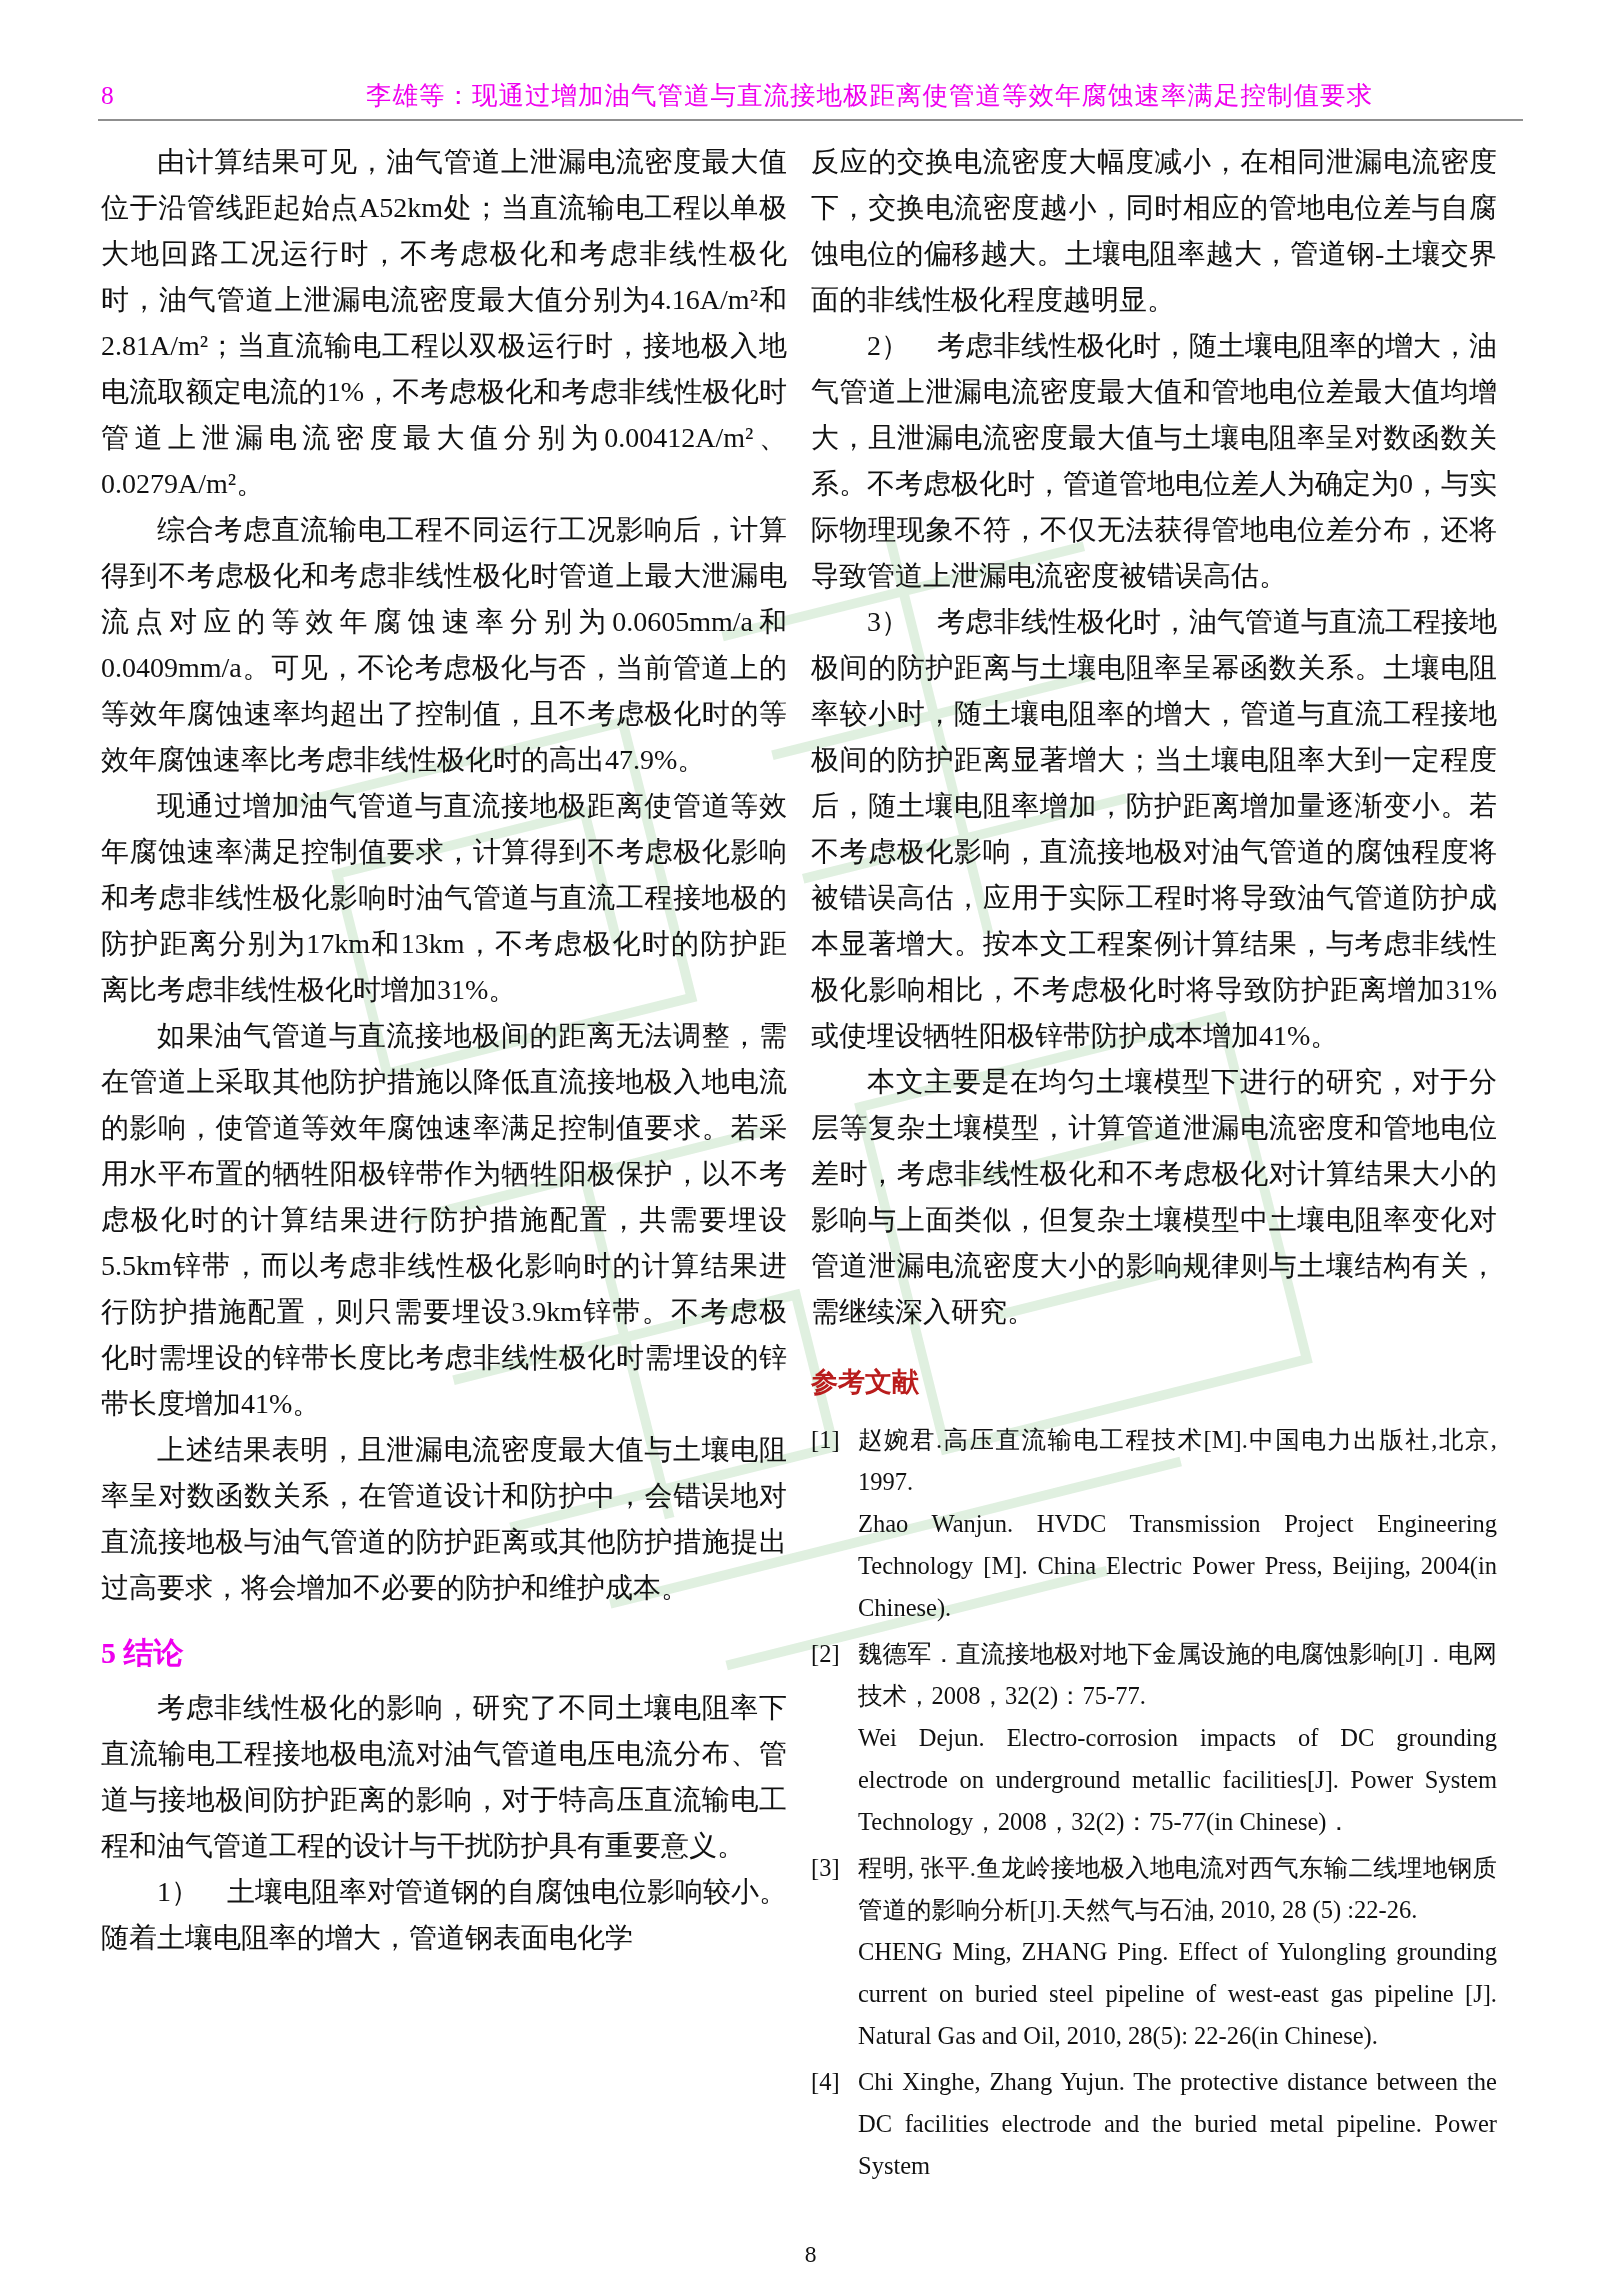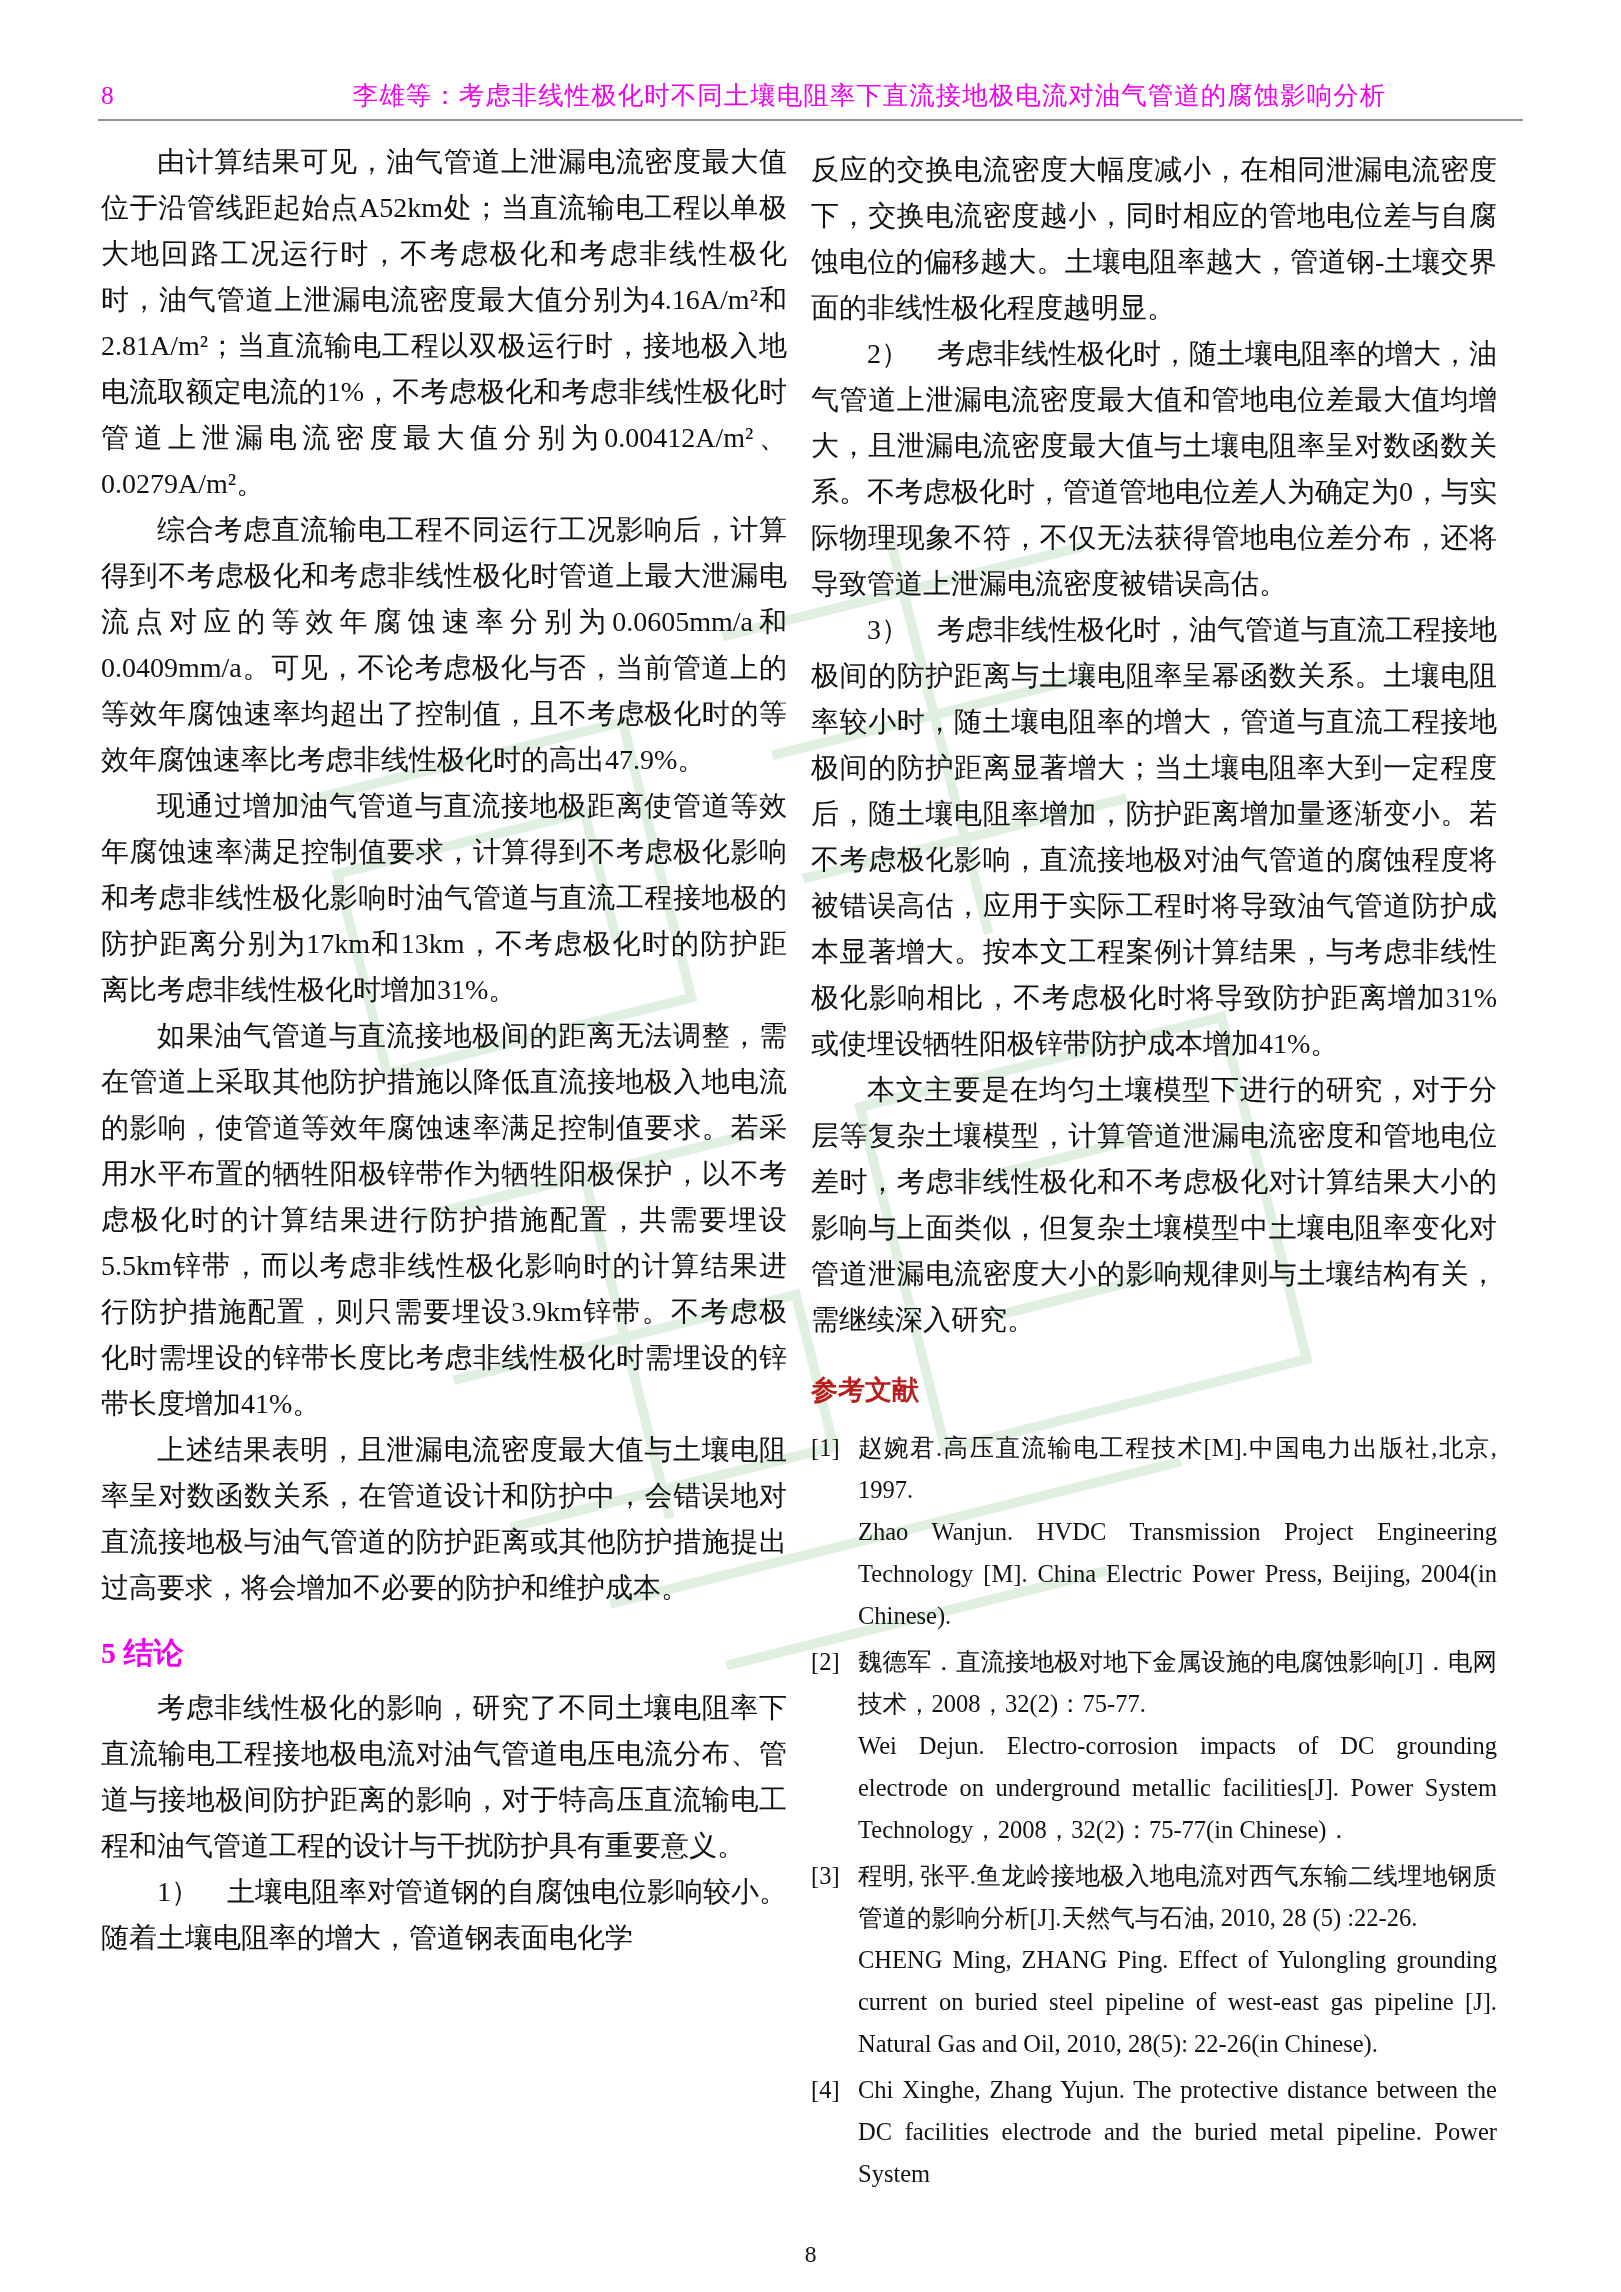--- a/index.html
+++ b/index.html
@@ -35,21 +35,21 @@
   
   .columns {
     position:absolute; top:139px; left:101px; width:1419px;
     display:flex; gap:24px; z-index:1;
   }
   .col { width:686px; }
   .col p {
     margin:0; text-indent:2em; text-align:justify;
     font-size:28px; line-height:46px;
   }
-  .col p.noindent { text-indent:0;margin-top:8px; }
+  .col p.noindent { text-indent:0; }
 
   h2.conclusion {
     color:#ee00ee; font-size:30px; font-weight:700;
     margin:19.6px 0 11.8px 0; line-height:43px;
   }
   h2.refs {
     color:#b91c1c; font-size:27px; font-weight:700;
     margin:25.5px 0 15.7px 0; line-height:43px;
   }
 
@@ -79,21 +79,21 @@
         <path d="M600 120 L980 120 M790 60 L790 480 M620 250 L960 250 M620 380 L960 380"></path>
         <path d="M140 620 L520 620 L330 620 L330 980 M150 790 L510 790 L510 950 L170 950"></path>
         <path d="M620 620 L1000 620 L1000 980 L620 980 Z M700 720 L920 720 M700 860 L920 860"></path>
         <path d="M250 1050 L850 1050 M350 1140 L750 1140"></path>
       </g>
     </svg>
   </div>
 
   <div class="header">
     <span class="pagenum">8</span>
-    <span class="title">李雄等：考虑非线性极化时不同土壤电阻率下直流接地极电流对油气管道的腐蚀影响分析</span>
+    <span class="title">李雄等：现通过增加油气管道与直流接地极距离使管道等效年腐蚀速率满足控制值要求</span>
   </div>
   <div class="header-rule"></div>
 
   <div class="columns">
 
     <section class="col">
       <p>由计算结果可见，油气管道上泄漏电流密度最大值位于沿管线距起始点A52km处；当直流输电工程以单极大地回路工况运行时，不考虑极化和考虑非线性极化时，油气管道上泄漏电流密度最大值分别为4.16A/m²和2.81A/m²；当直流输电工程以双极运行时，接地极入地电流取额定电流的1%，不考虑极化和考虑非线性极化时管道上泄漏电流密度最大值分别为0.00412A/m²、0.0279A/m²。</p>
       <p>综合考虑直流输电工程不同运行工况影响后，计算得到不考虑极化和考虑非线性极化时管道上最大泄漏电流点对应的等效年腐蚀速率分别为0.0605mm/a和0.0409mm/a。可见，不论考虑极化与否，当前管道上的等效年腐蚀速率均超出了控制值，且不考虑极化时的等效年腐蚀速率比考虑非线性极化时的高出47.9%。</p>
       <p>现通过增加油气管道与直流接地极距离使管道等效年腐蚀速率满足控制值要求，计算得到不考虑极化影响和考虑非线性极化影响时油气管道与直流工程接地极的防护距离分别为17km和13km，不考虑极化时的防护距离比考虑非线性极化时增加31%。</p>
       <p>如果油气管道与直流接地极间的距离无法调整，需在管道上采取其他防护措施以降低直流接地极入地电流的影响，使管道等效年腐蚀速率满足控制值要求。若采用水平布置的牺牲阳极锌带作为牺牲阳极保护，以不考虑极化时的计算结果进行防护措施配置，共需要埋设5.5km锌带，而以考虑非线性极化影响时的计算结果进行防护措施配置，则只需要埋设3.9km锌带。不考虑极化时需埋设的锌带长度比考虑非线性极化时需埋设的锌带长度增加41%。</p>

